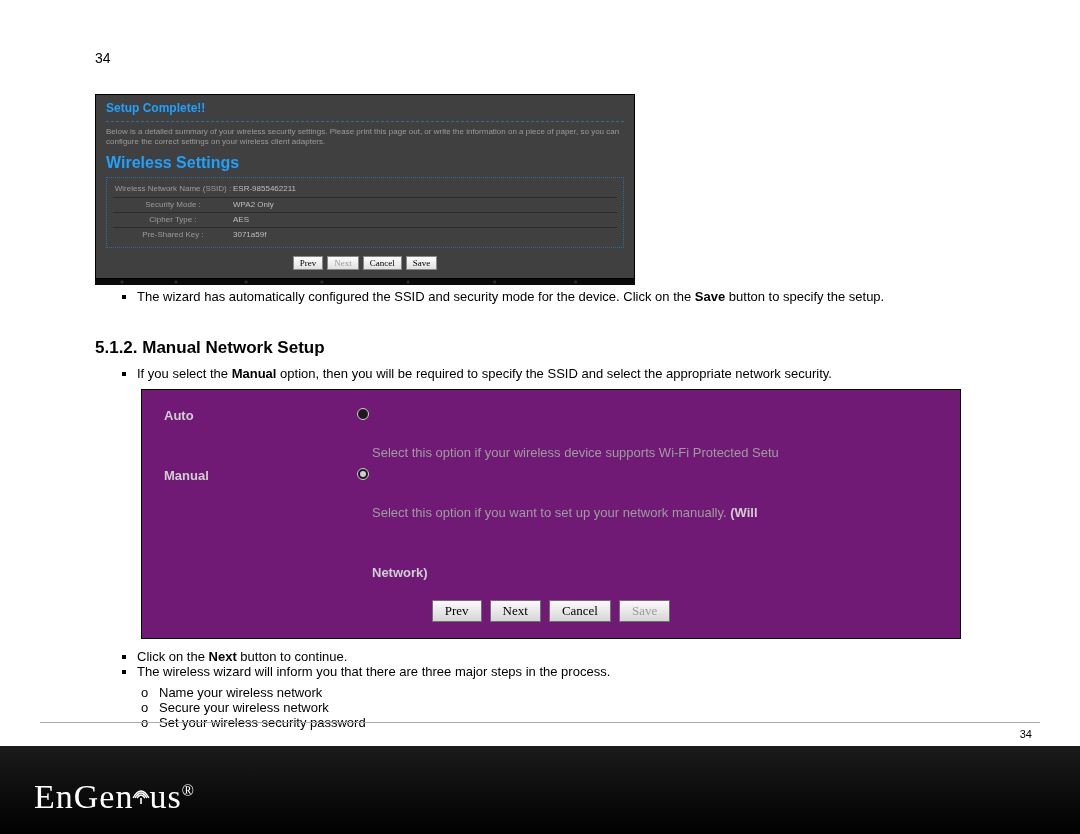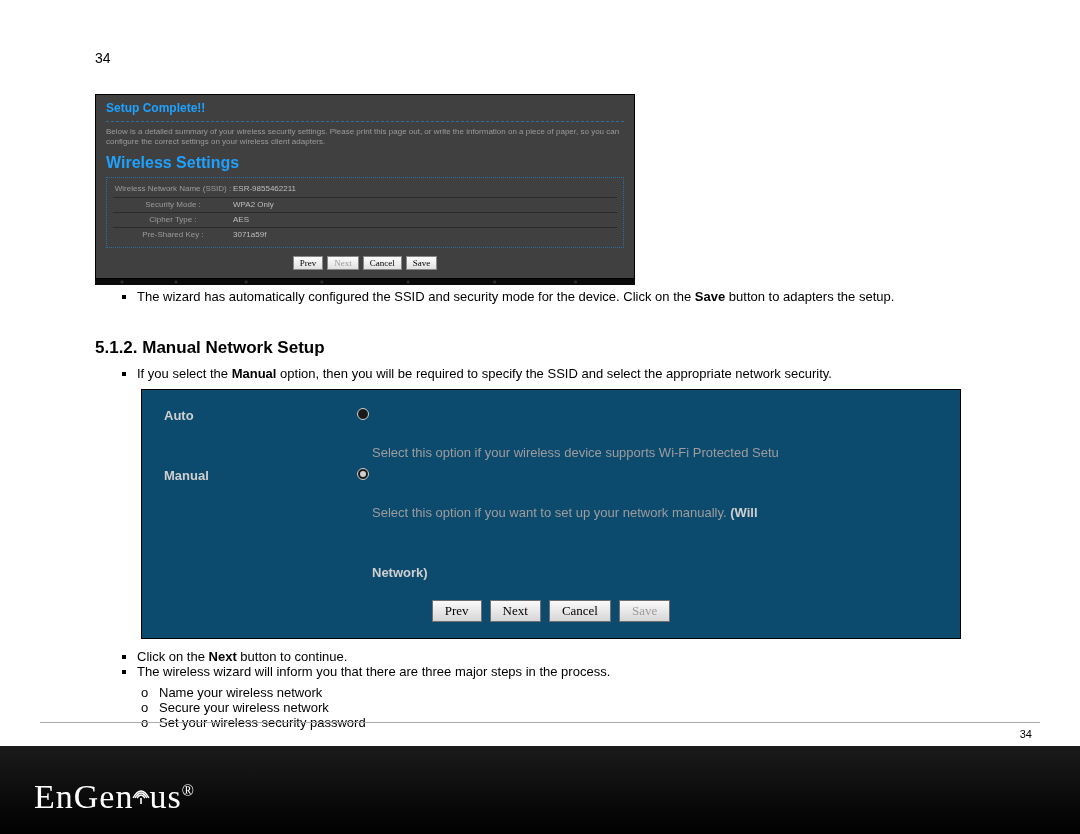--- a/index.html
+++ b/index.html
@@ -50,21 +50,21 @@
 
   h3.section{font-size:17px;font-weight:bold;margin:34px 0 8px 0;}
 
   ul.body-bullets{margin:0;padding-left:42px;list-style:square;font-size:13px;}
   ul.body-bullets .b{font-weight:bold;}
 
   
   .panel-choice{
     margin:8px 0 10px 46px;
     width:820px;
-    background:#0c4a6e;border:1px solid #000;box-sizing:border-box;
+    background:#701a75;border:1px solid #000;box-sizing:border-box;
     color:#b7b7b7;font-size:13px;
     padding:14px 0 16px 0;
   }
   .choice-row{display:flex;align-items:flex-start;padding:4px 22px;}
   .choice-row .lbl{color:#cfcfcf;font-weight:bold;width:190px;font-size:13px;}
   .choice-row .radio{width:18px;text-align:center;}
   .choice-row .desc{flex:1;color:#9d9d9d;font-size:13px;white-space:nowrap;overflow:hidden;margin-top:37px;}
   .choice-row .desc .b{font-weight:bold;color:#cfcfcf;}
   .radio-dot{display:inline-block;width:10px;height:10px;border-radius:50%;border:1px solid #cfcfcf;background:#1a1a1a;position:relative;}
   .radio-dot.on::after{content:"";position:absolute;inset:2px;border-radius:50%;background:#cfcfcf;}
@@ -124,21 +124,21 @@
       <button class="mini-btn">Prev</button>
       <button class="mini-btn disabled">Next</button>
       <button class="mini-btn">Cancel</button>
       <button class="mini-btn">Save</button>
     </div>
   </div>
   <div class="torn"></div>
 
   <ul class="top-bullets">
     <li>
-      <span>The wizard has automatically configured the SSID and security mode for the device. Click on the </span><span class="b">Save</span><span> button to adapters the setup.</span>
+      <span>The wizard has automatically configured the SSID and security mode for the device. Click on the </span><span class="b">Save</span><span> button to specify the setup.</span>
     </li>
   </ul>
 
   <h3 class="section">5.1.2. Manual Network Setup</h3>
 
   <ul class="body-bullets">
     <li>
       <span>If you select the </span><span class="b">Manual</span><span> option, then you will be required to specify the SSID and select the appropriate network security.</span>
     </li>
   </ul>

